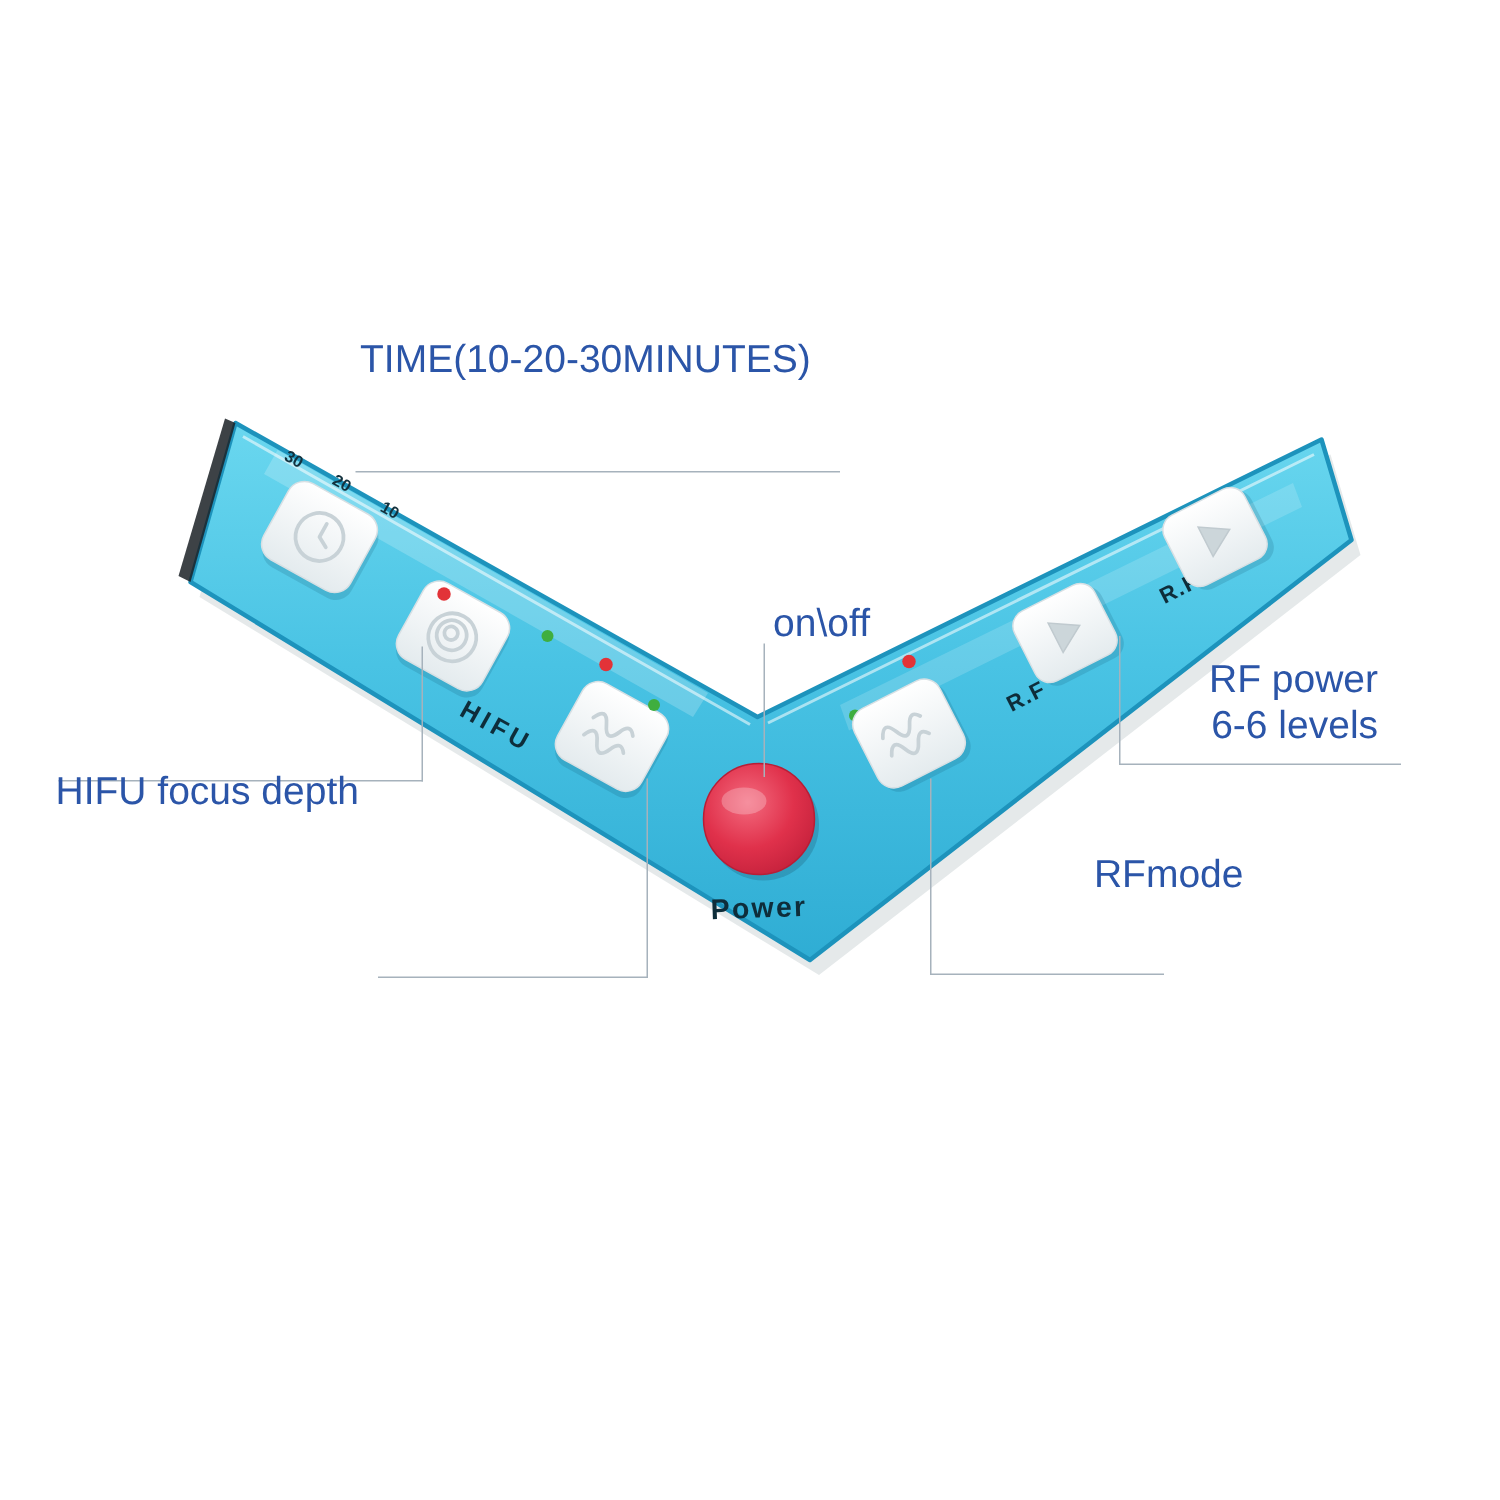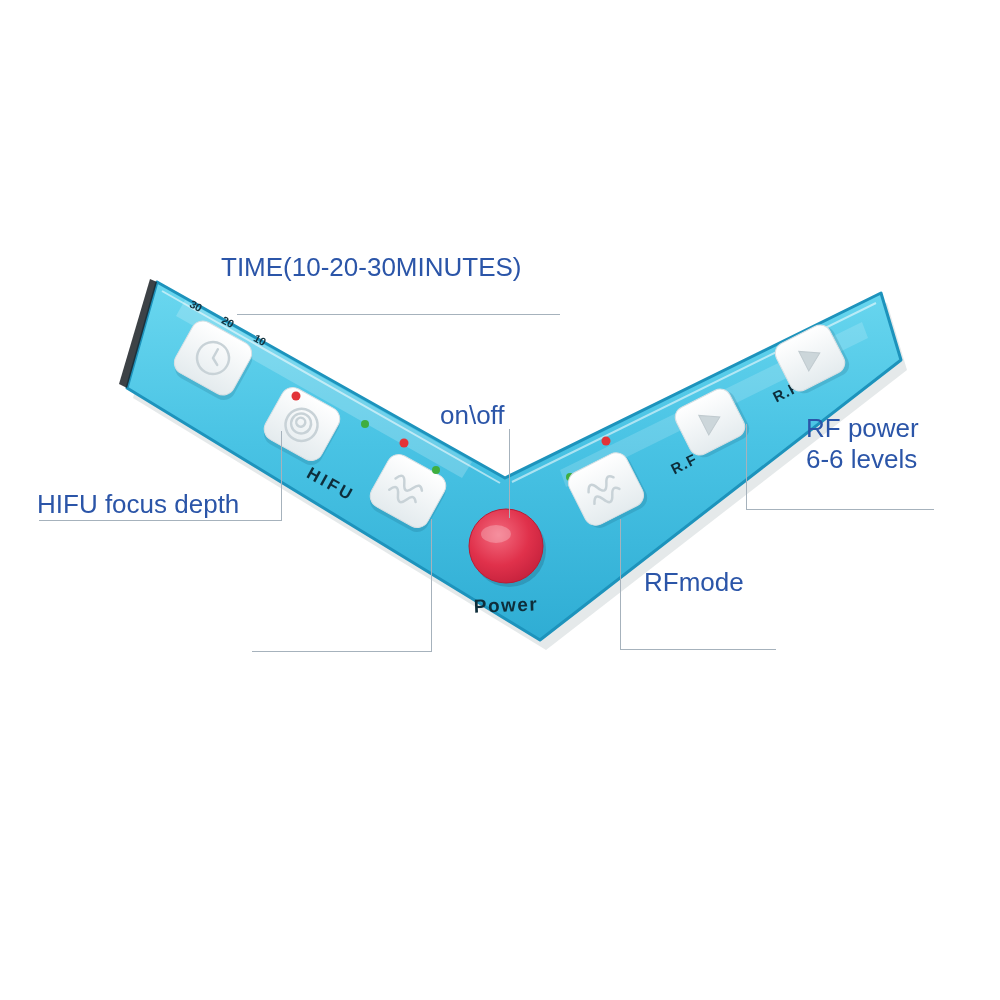--- a/index.html
+++ b/index.html
@@ -1,20 +1,20 @@
 <!DOCTYPE html>
 <html><head>
 <meta charset="utf-8">
 <style>
   html,body{margin:0;padding:0;background:#fff;}
   .stage{position:relative;width:1000px;height:1000px;background:#ffffff;overflow:hidden;
          font-family:"Liberation Sans", sans-serif;}
   .stage svg{position:absolute;left:0;top:0;}
   .ann{position:absolute;color:#2b55a8;font-size:26px;line-height:31px;white-space:nowrap;}
-  .ann.center{text-align:left;}
+  .ann.center{text-align:right;}
   .lead{position:absolute;background:#a6b2bc;}
   .panel-text{font-weight:bold;fill:#0e2d3a;}
   .mark{font-weight:bold;fill:#13323e;font-size:11px;}
   .icon-stroke{stroke:#c8d2d7;fill:none;stroke-width:2.5;stroke-linecap:round;}
 </style>
 </head>
 <body>
 
 <div class="stage">
 
@@ -124,31 +124,31 @@
   <div class="lead" style="left:509px;top:429px;width:1px;height:89px;"></div>
   <div class="lead" style="left:39px;top:520px;width:243px;height:1px;"></div>
   <div class="lead" style="left:281px;top:431px;width:1px;height:90px;"></div>
   <div class="lead" style="left:252px;top:651px;width:180px;height:1px;"></div>
   <div class="lead" style="left:431px;top:519px;width:1px;height:133px;"></div>
   <div class="lead" style="left:620px;top:519px;width:1px;height:131px;"></div>
   <div class="lead" style="left:620px;top:649px;width:156px;height:1px;"></div>
   <div class="lead" style="left:746px;top:424px;width:1px;height:86px;"></div>
   <div class="lead" style="left:746px;top:509px;width:188px;height:1px;"></div>
 
-  <div class="ann" style="left:221px;top:224px;margin-top:28px;">TIME(10-20-30MINUTES)</div>
+  <div class="ann" style="left:240px;top:224px;">TIME(10-20-30MINUTES)</div>
 
   <div class="ann center" style="left:440px;top:400px;width:140px;">on\off</div>
 
-  <div class="ann" style="left:37px;top:489px;">HIFU focus depth</div>
+  <div class="ann" style="left:37px;top:512px;">HIFU focus depth</div>
 
   <div class="ann center" style="left:235px;top:585px;width:190px;">
   </div>
 
   <div class="ann center" style="left:644px;top:567px;width:185px;">
     <div>RFmode</div>
   </div>
 
-  <div class="ann" style="left:806px;top:413px;">
+  <div class="ann" style="left:806px;top:437px;text-align:right;">
     <div>RF power</div>
     <div>6-6 levels</div>
   </div>
 
 </div>
 
 </body></html>

